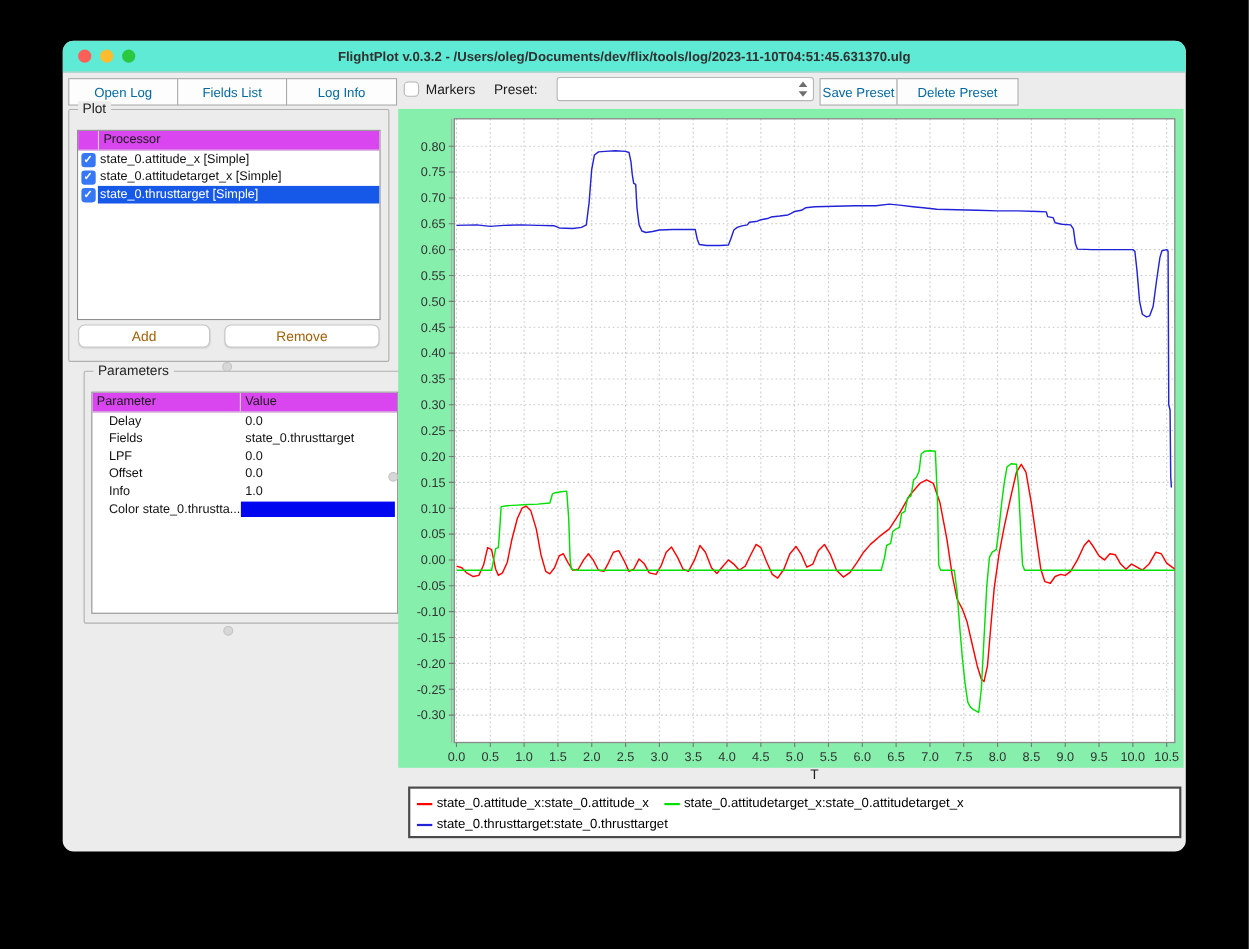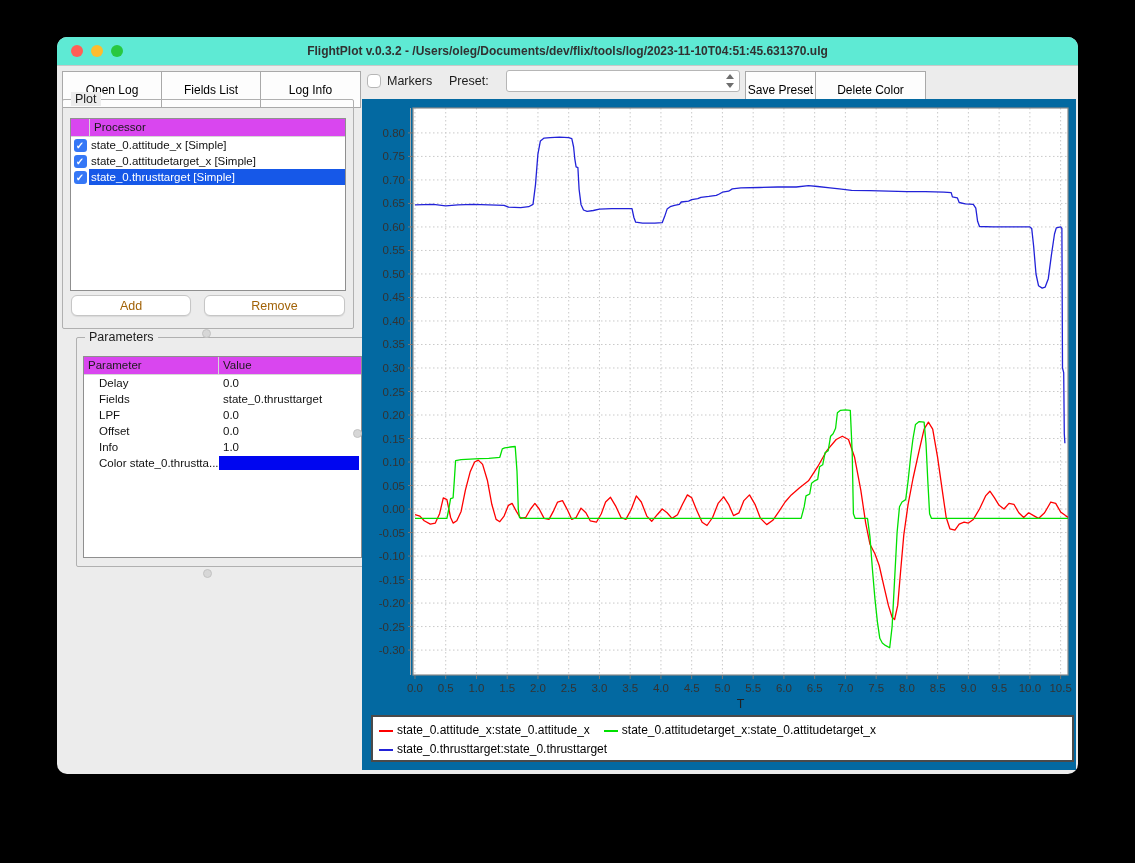--- a/index.html
+++ b/index.html
@@ -9,22 +9,22 @@
   
   .titlebar{position:absolute;left:0;top:0;width:100%;height:28px;background:#5eead4;
     border-bottom:1px solid #c9c9c9;}
   .tl{position:absolute;top:8px;width:12px;height:12px;border-radius:50%;}
   .tl.red{left:14px;background:#ff5f57;}
   .tl.yellow{left:34px;background:#febc2e;}
   .tl.green{left:54px;background:#28c840;}
   .title{position:absolute;left:80px;right:80px;top:0;height:28px;line-height:28px;text-align:center;
     font-size:12px;font-weight:bold;color:#313131;white-space:nowrap;overflow:hidden;}
   
-  .tbtn{position:absolute;top:34px;height:37px;background:#fdfdfd;border:1px solid #a9a9a9;
-    font-family:"Liberation Sans",sans-serif;font-size:12px;color:#000000;padding:0;box-sizing:border-box;}
+  .tbtn{position:absolute;top:34px;height:25px;background:#fdfdfd;border:1px solid #a9a9a9;
+    font-family:"Liberation Sans",sans-serif;font-size:12px;color:#0369a1;padding:0;box-sizing:border-box;}
   .chk{position:absolute;left:310px;top:37px;width:14px;height:14px;background:#fff;
     border:1px solid #b6b6b6;border-radius:4px;box-sizing:border-box;}
   .lbl{position:absolute;top:34px;height:21px;line-height:21px;font-size:12.5px;color:#1c1c1c;}
   .combo{position:absolute;left:449px;top:33px;width:234px;height:22px;background:#fff;
     border:1px solid #b6b6b6;border-radius:3px;box-sizing:border-box;}
   .combo-value{position:absolute;left:6px;top:0;line-height:20px;font-size:12px;color:#222;}
   .stepper{position:absolute;right:4px;top:3px;width:10px;height:14px;display:flex;
     flex-direction:column;align-items:center;justify-content:space-between;}
   .stepper .up{width:0;height:0;border-left:4px solid transparent;border-right:4px solid transparent;
     border-bottom:5px solid #6e6e6e;}
@@ -48,21 +48,21 @@
   .parow{display:flex;height:16px;line-height:16px;font-size:11.5px;color:#111;}
   .pname{width:134px;flex:0 0 134px;padding-left:15px;white-space:nowrap;overflow:hidden;box-sizing:border-box;}
   .pval{flex:1;padding-left:5px;white-space:nowrap;overflow:hidden;position:relative;}
   .swatch{position:absolute;left:1px;top:1px;right:2px;bottom:1px;}
   
   .macbtn{position:absolute;height:21px;background:#fff;border:1px solid #c6c6c6;border-radius:6px;
     font-family:"Liberation Sans",sans-serif;font-size:12.5px;color:#a16207;box-shadow:0 1px 1px rgba(0,0,0,.08);}
   
   .dot{position:absolute;width:9px;height:9px;border-radius:50%;background:#d7d7d7;border:1px solid #c3c3c3;box-sizing:border-box;}
   
-  .chart-area{position:absolute;left:305px;top:62px;width:714px;height:671px;background:#0369a1;}
+  .chart-area{position:absolute;left:305px;top:62px;width:714px;height:599px;background:#86efac;}
   .legend{position:absolute;left:9px;top:616px;width:703px;height:47px;border:2px solid #4a4a4a;
     box-sizing:border-box;background:#fff;padding:4px 6px;font-size:12px;color:#000;}
   .legend-row{height:19px;line-height:19px;display:flex;align-items:center;}
   .legend-item{display:flex;align-items:center;margin-right:14px;white-space:nowrap;}
   .legend-swatch{display:inline-block;width:14px;height:2px;margin-right:4px;}
   
   .hscroll{position:absolute;left:1px;right:1px;bottom:1px;height:11px;background:#f4f4f4;border-top:1px solid #e0e0e0;}
   .hthumb{position:absolute;left:3px;top:2px;width:160px;height:7px;border-radius:4px;background:#b0b0b0;}
 </style>
 </head>
@@ -84,21 +84,21 @@
   <span class="lbl" style="left:330px;">Markers</span>
   <span class="lbl" style="left:392px;">Preset:</span>
   <div class="combo">
     <span class="combo-value"></span>
     <span class="stepper">
         <span class="up"></span>
         <span class="down"></span>
       </span>
   </div>
   <button class="tbtn" style="left:688px;width:71px;">Save Preset</button>
-  <button class="tbtn" style="left:758px;width:111px;">Delete Color</button>
+  <button class="tbtn" style="left:758px;width:111px;">Delete Preset</button>
 
   <div class="group" style="left:5px;top:62px;width:290px;height:228px;">
     <span class="group-title">Plot</span>
     <div class="table" style="left:7px;top:18px;width:276px;height:173px;">
       <div class="thead">
         <span style="width:18px;flex:0 0 18px;"></span>
         <span style="flex:1;">Processor</span>
       </div>
       <div id="processor-rows">
           <div class="prow">

